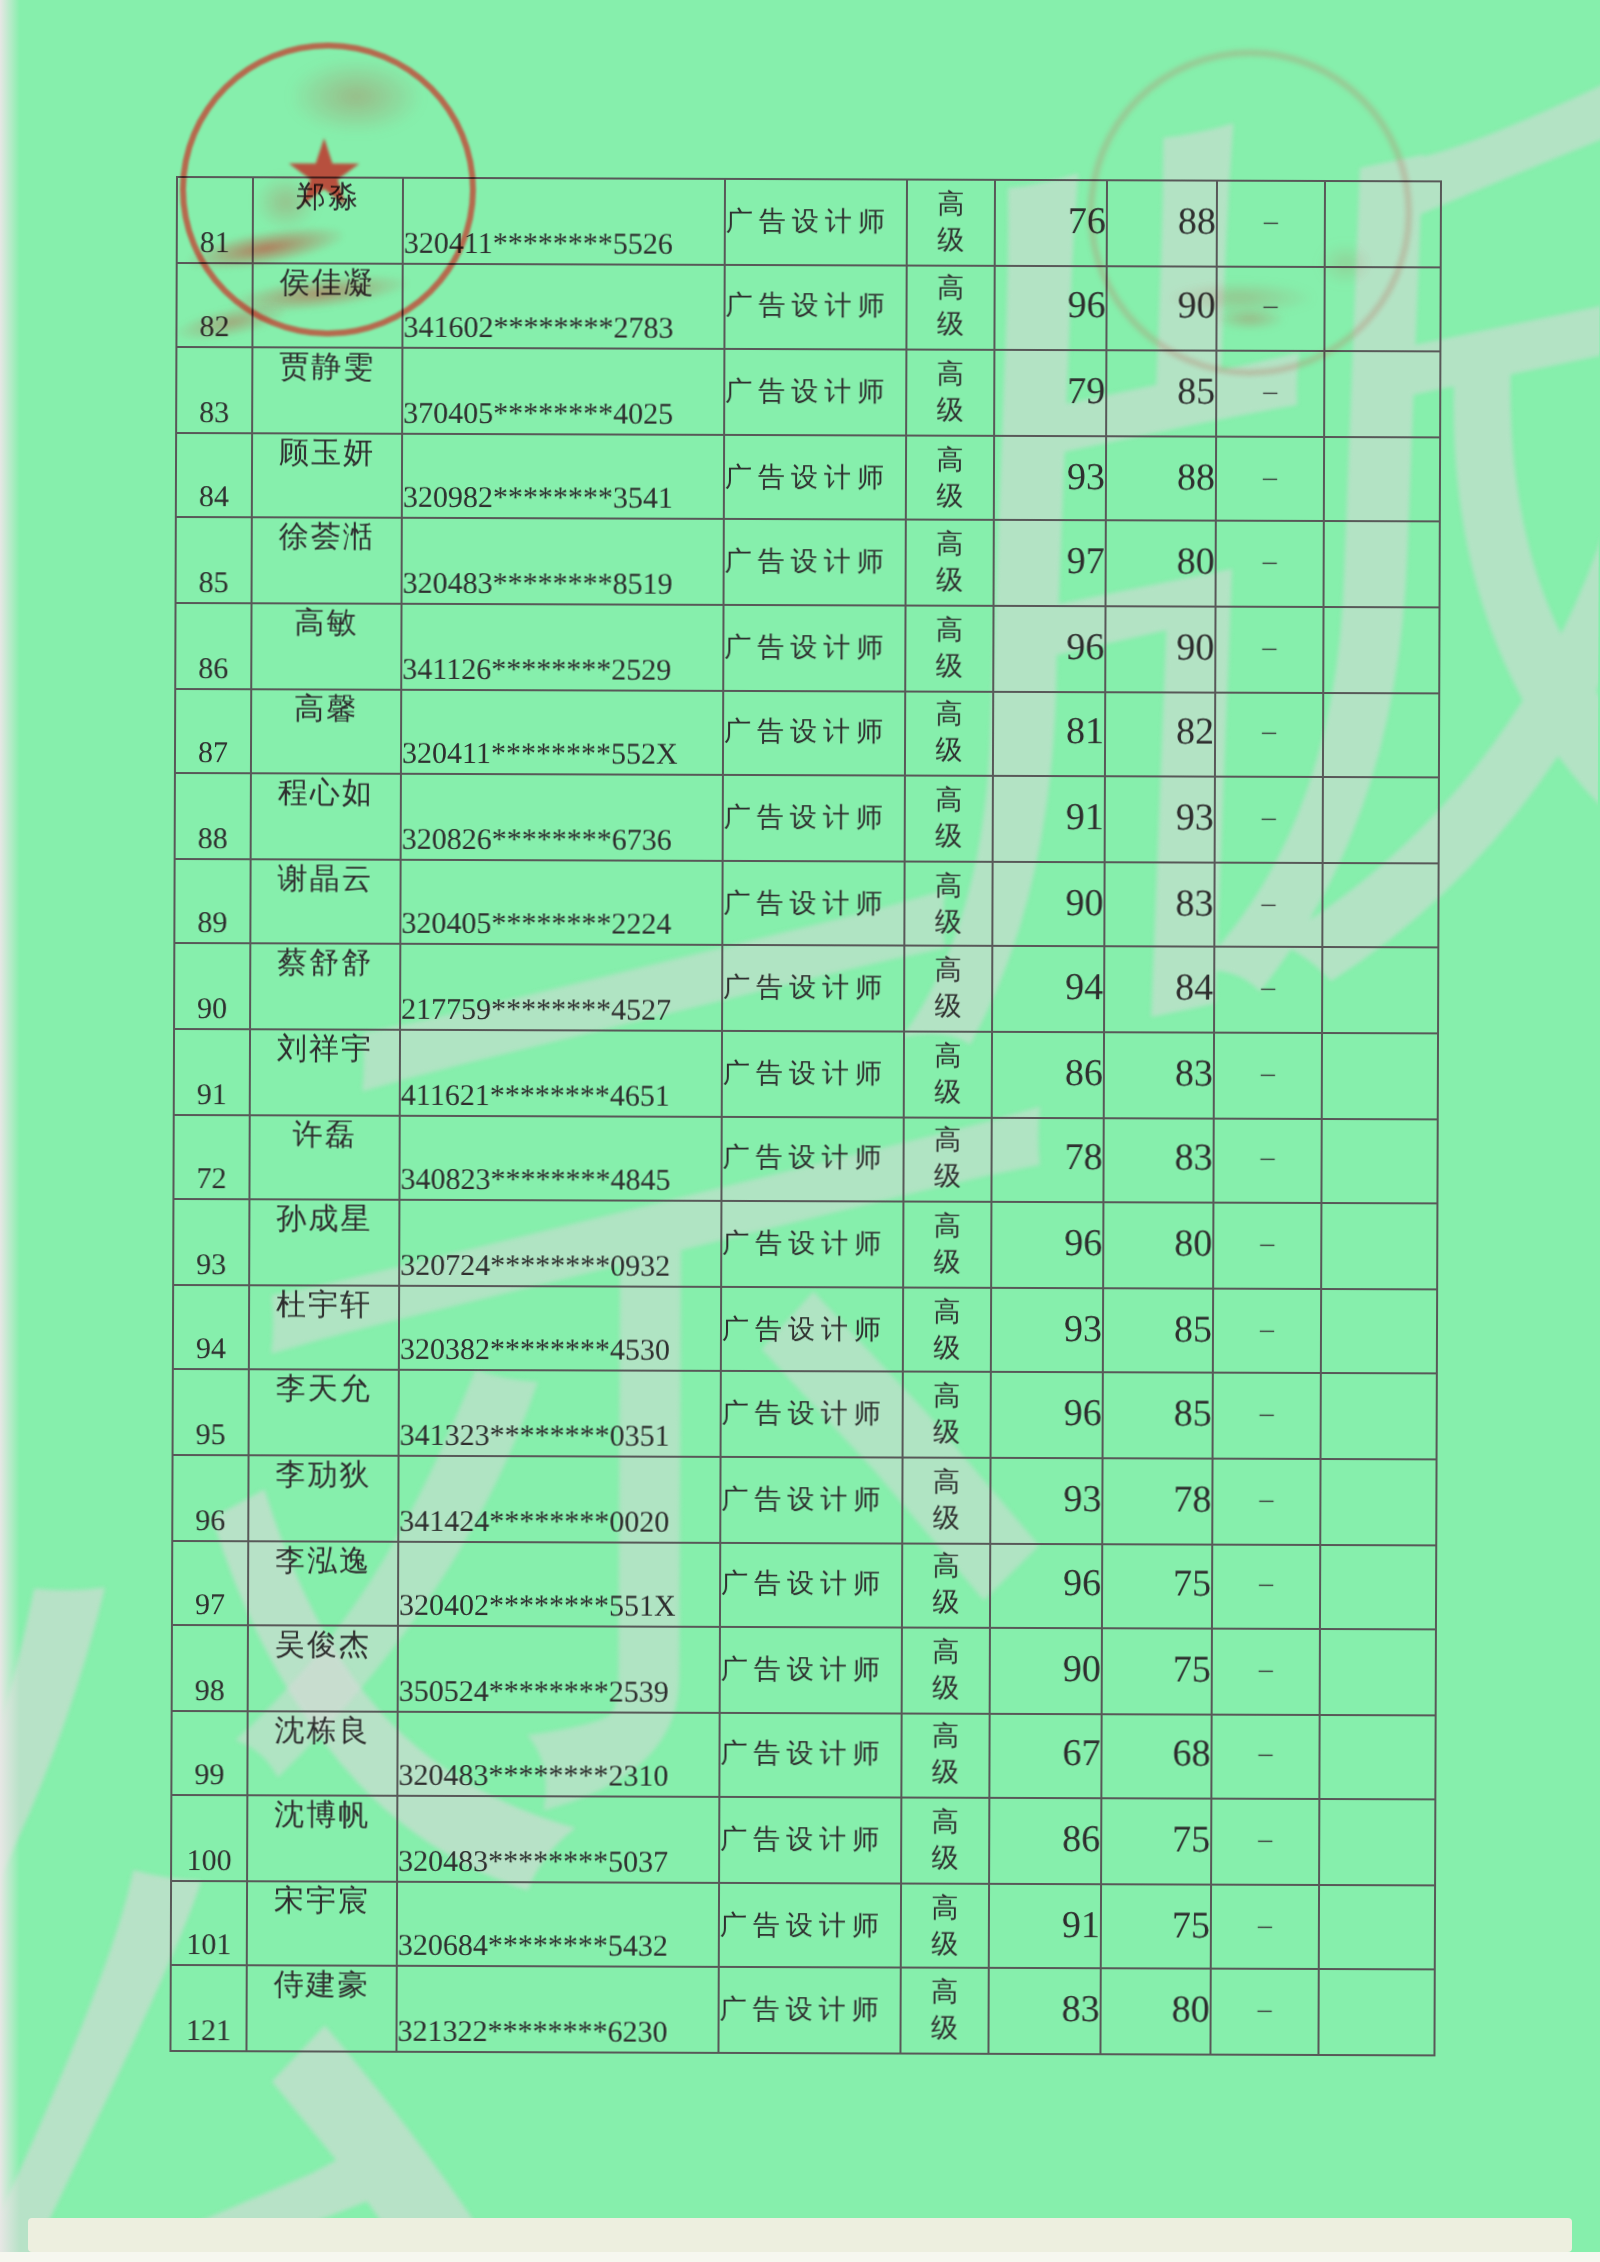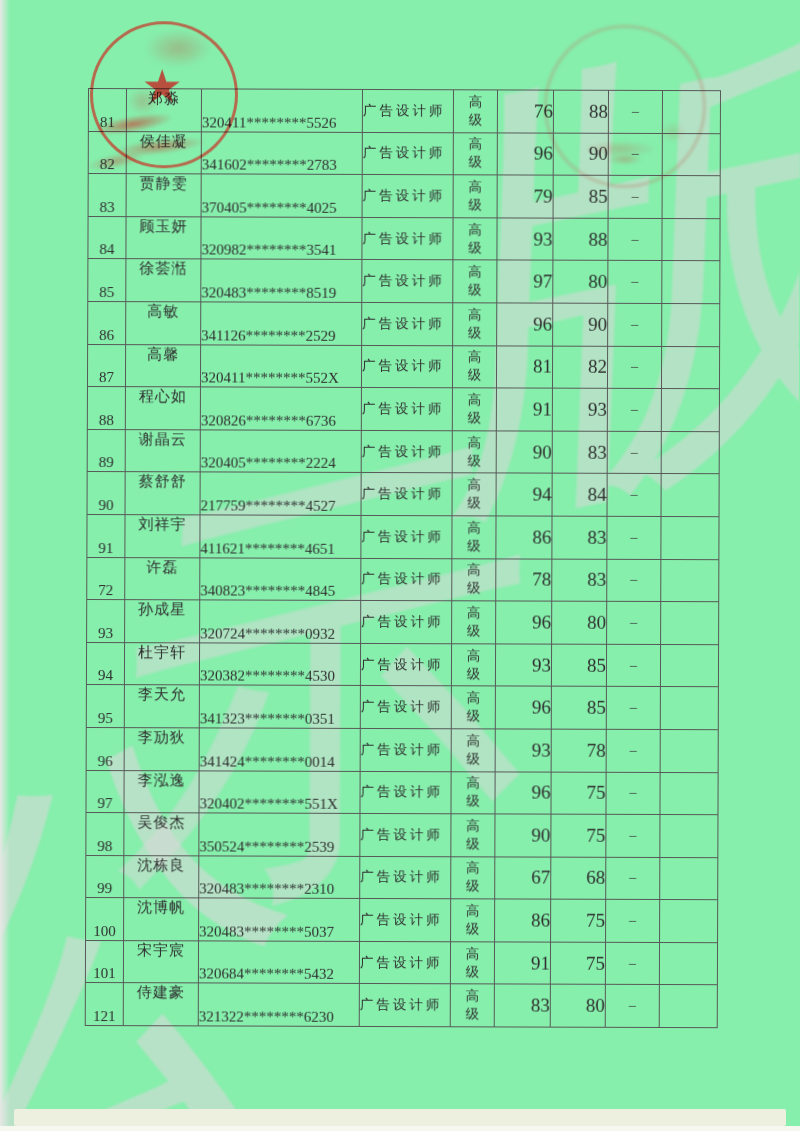--- a/index.html
+++ b/index.html
@@ -324,21 +324,21 @@
           <span>级</span>
         </td>
         <td class="c-score">96</td>
         <td class="c-score">85</td>
         <td class="c-remark">–</td>
         <td class="c-blank"></td>
       </tr>
           <tr>
         <td class="c-no">96</td>
         <td class="c-name">李劢狄</td>
-        <td class="c-id">341424********0014</td>
+        <td class="c-id">341424********0020</td>
         <td class="c-title">广告设计师</td>
         <td class="c-level">
           <span>高</span>
           <span>级</span>
         </td>
         <td class="c-score">93</td>
         <td class="c-score">78</td>
         <td class="c-remark">–</td>
         <td class="c-blank"></td>
       </tr>

